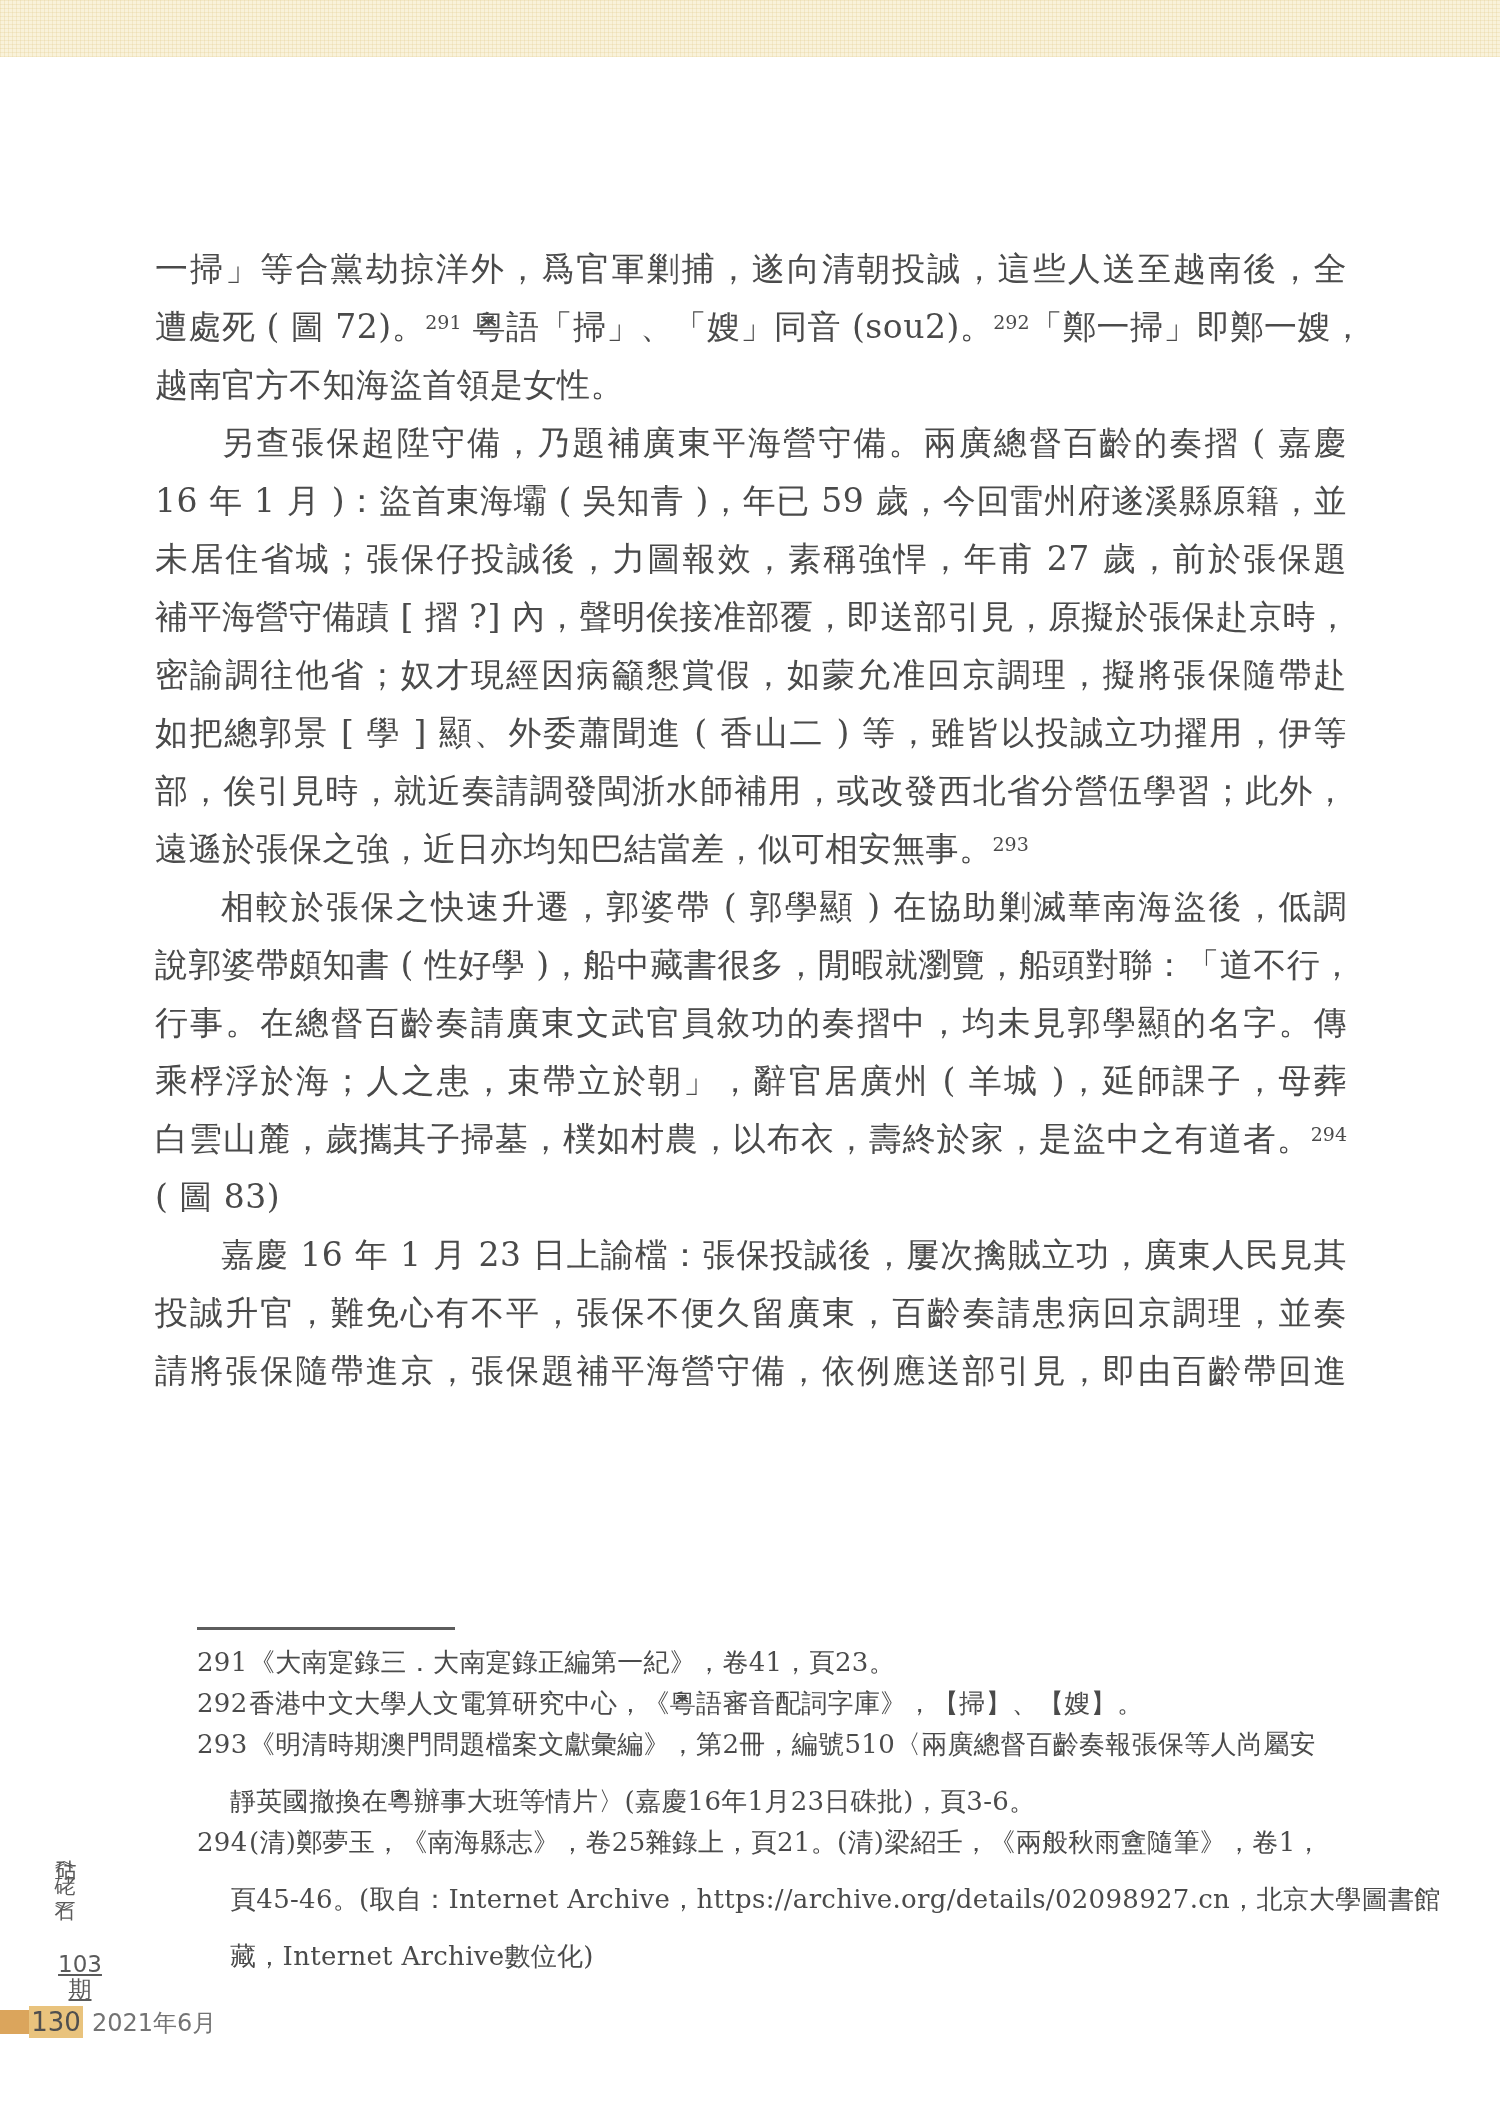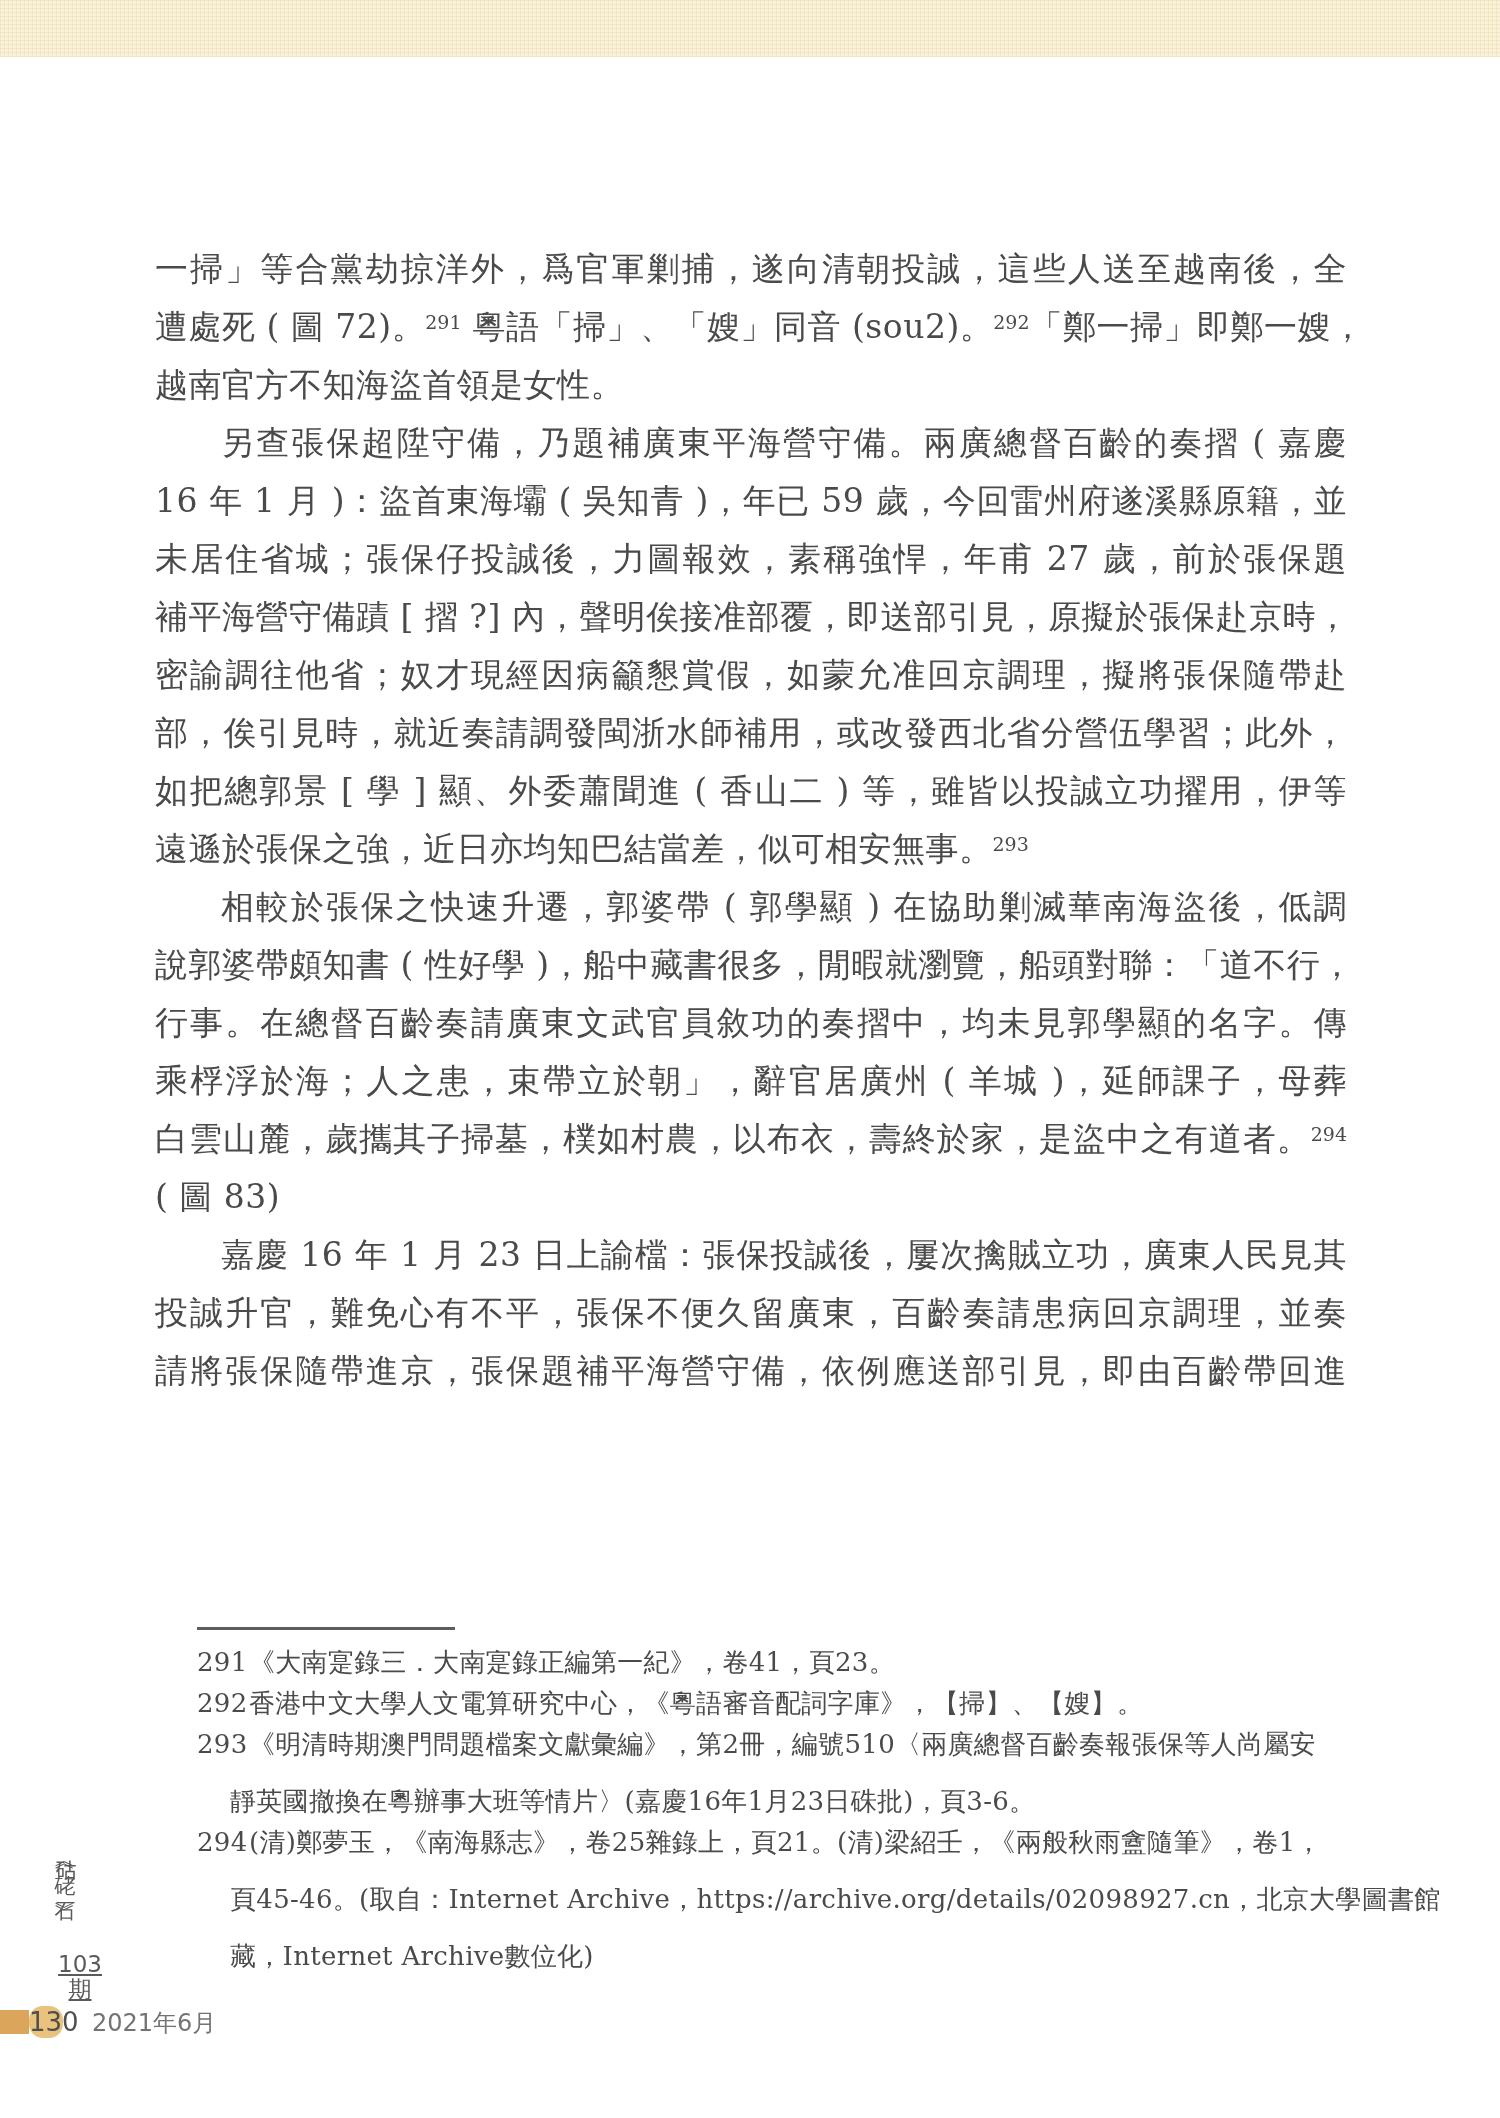--- a/index.html
+++ b/index.html
@@ -46,24 +46,24 @@
   #journal-issue{
     position:absolute;left:50px;top:1952px;color:#5a5a5a;width:60px;
     font-size:23px;line-height:25px;text-align:center;
     font-family:"DejaVu Sans","Liberation Sans",sans-serif;
     text-decoration:underline;
   }
   #footer-strip{
     position:absolute;left:0;top:2010px;width:29px;height:24px;background:#dba55c;
   }
   #page-number-box{
-    position:absolute;left:29px;top:2006px;width:34px;height:32px;
+    position:absolute;left:29px;top:2006px;width:54px;height:32px;
     background:#e9c37d;color:#4f4f4f;
     font-family:"DejaVu Sans","Liberation Sans",sans-serif;
-    font-size:26px;line-height:32px;text-align:center;border-radius:14px;
+    font-size:26px;line-height:32px;text-align:center;
   }
   #footer-date{
     position:absolute;left:92px;top:2008px;color:#737373;
     font-family:"DejaVu Sans","Liberation Sans",sans-serif;
     font-size:24px;line-height:30px;
   }
 </style>
 </head>
 <body>
 
@@ -72,22 +72,22 @@
 
   <div id="body-text">
       <div class="bline">一掃」等合黨劫掠洋外，爲官軍剿捕，遂向清朝投誠，這些人送至越南後，全</div>
       <div class="bline">遭處死 ( 圖 72)。<sup>291</sup> 粵語「掃」、「嫂」同音 (sou2)。<sup>292</sup>「鄭一掃」即鄭一嫂，</div>
       <div class="bline short">越南官方不知海盜首領是女性。</div>
       <div class="bline indent">另查張保超陞守備，乃題補廣東平海營守備。兩廣總督百齡的奏摺 ( 嘉慶</div>
       <div class="bline">16 年 1 月 )：盜首東海壩 ( 吳知青 )，年已 59 歲，今回雷州府遂溪縣原籍，並</div>
       <div class="bline">未居住省城；張保仔投誠後，力圖報效，素稱強悍，年甫 27 歲，前於張保題</div>
       <div class="bline">補平海營守備蹟 [ 摺 ?] 內，聲明俟接准部覆，即送部引見，原擬於張保赴京時，</div>
       <div class="bline">密諭調往他省；奴才現經因病籲懇賞假，如蒙允准回京調理，擬將張保隨帶赴</div>
+      <div class="bline">如把總郭景 [ 學 ] 顯、外委蕭聞進 ( 香山二 ) 等，雖皆以投誠立功擢用，伊等</div>
       <div class="bline">部，俟引見時，就近奏請調發閩浙水師補用，或改發西北省分營伍學習；此外，</div>
-      <div class="bline">如把總郭景 [ 學 ] 顯、外委蕭聞進 ( 香山二 ) 等，雖皆以投誠立功擢用，伊等</div>
       <div class="bline short">遠遜於張保之強，近日亦均知巴結當差，似可相安無事。<sup>293</sup></div>
       <div class="bline indent">相較於張保之快速升遷，郭婆帶 ( 郭學顯 ) 在協助剿滅華南海盜後，低調</div>
       <div class="bline">說郭婆帶頗知書 ( 性好學 )，船中藏書很多，閒暇就瀏覽，船頭對聯：「道不行，</div>
       <div class="bline">行事。在總督百齡奏請廣東文武官員敘功的奏摺中，均未見郭學顯的名字。傳</div>
       <div class="bline">乘桴浮於海；人之患，束帶立於朝」，辭官居廣州 ( 羊城 )，延師課子，母葬</div>
       <div class="bline">白雲山麓，歲攜其子掃墓，樸如村農，以布衣，壽終於家，是盜中之有道者。<sup>294</sup></div>
       <div class="bline short">( 圖 83)</div>
       <div class="bline indent">嘉慶 16 年 1 月 23 日上諭檔：張保投誠後，屢次擒賊立功，廣東人民見其</div>
       <div class="bline">投誠升官，難免心有不平，張保不便久留廣東，百齡奏請患病回京調理，並奏</div>
       <div class="bline">請將張保隨帶進京，張保題補平海營守備，依例應送部引見，即由百齡帶回進</div>

